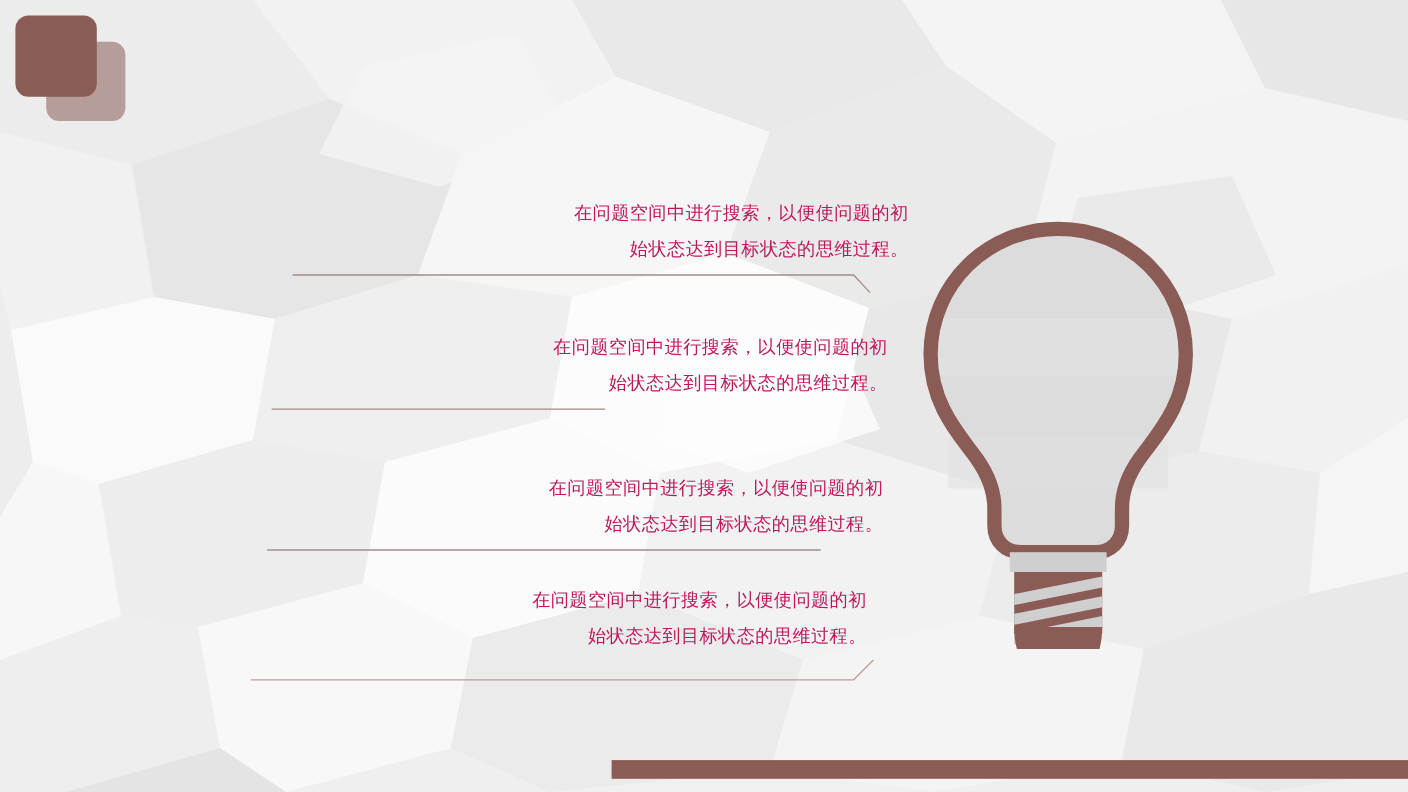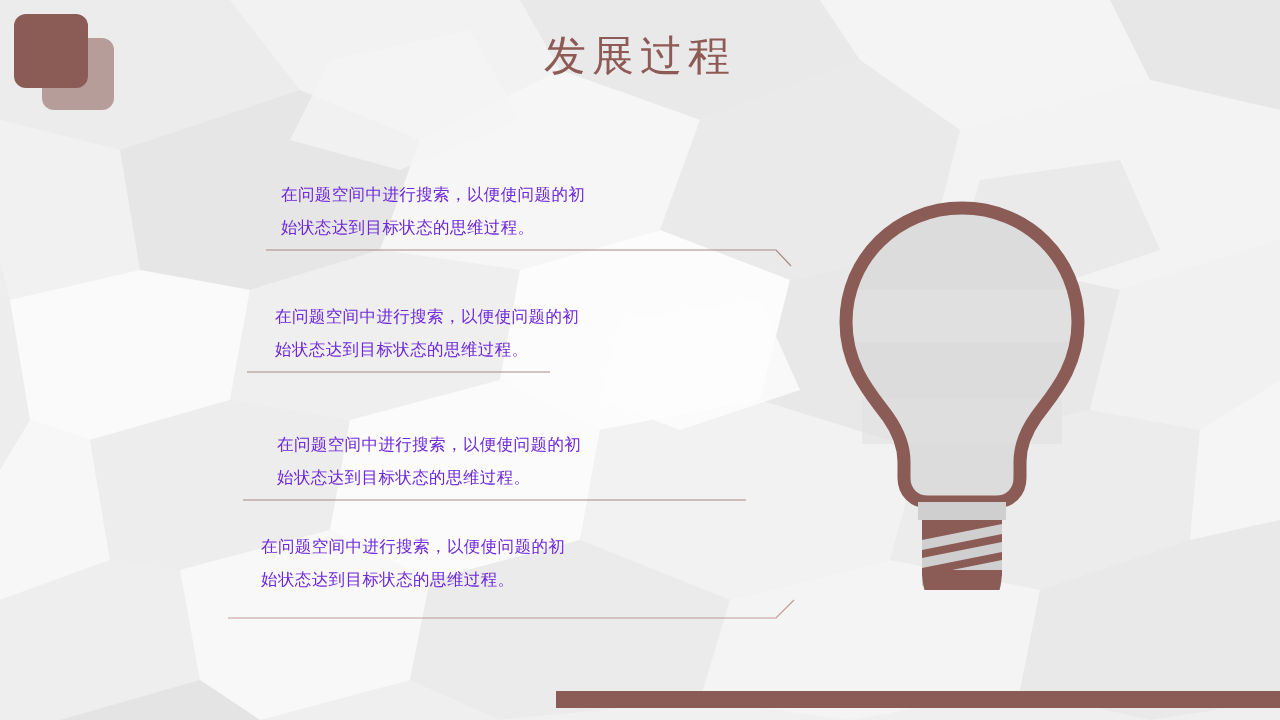--- a/index.html
+++ b/index.html
@@ -77,23 +77,24 @@
     width: 760px;
     height: 720px;
   }
   .block {
     position: absolute;
     width: 560px;
   }
   .block-text {
     font-size: 16.5px;
     line-height: 33px;
-    color: #6d28d9;
+    color: #be185d;
     letter-spacing: 0.4px;
     white-space: pre-line;
+    text-align: right;
   }
   .block-rule {
     position: absolute;
     height: 14px;
     width: 100%;
     overflow: visible;
   }
   .block-rule svg {
     display: block;
     overflow: visible;
@@ -170,21 +171,20 @@
       <polygon points="620,320 760,300 800,390 680,430 600,400" fill="#fdfdfd" opacity="0.8"></polygon>
       <polygon points="980,180 1120,160 1160,250 1040,290 960,250" fill="#e5e5e5" opacity="0.7"></polygon>
     </g>
   </svg>
 
   <div class="deco-squares">
     <div class="deco-sq deco-sq-back"></div>
     <div class="deco-sq deco-sq-front"></div>
   </div>
 
-  <div class="slide-title">发展过程</div>
 
   <div class="blocks">
 
     <div class="block block-1">
       <div class="block-text">在问题空间中进行搜索，以便使问题的初
 始状态达到目标状态的思维过程。</div>
       <div class="block-rule">
         <svg width="560" height="26" viewBox="0 0 560 26">
           <path d="M0,6 L510,6 L525,22" fill="none" stroke="#a78a86" stroke-width="1.2"></path>
         </svg>

